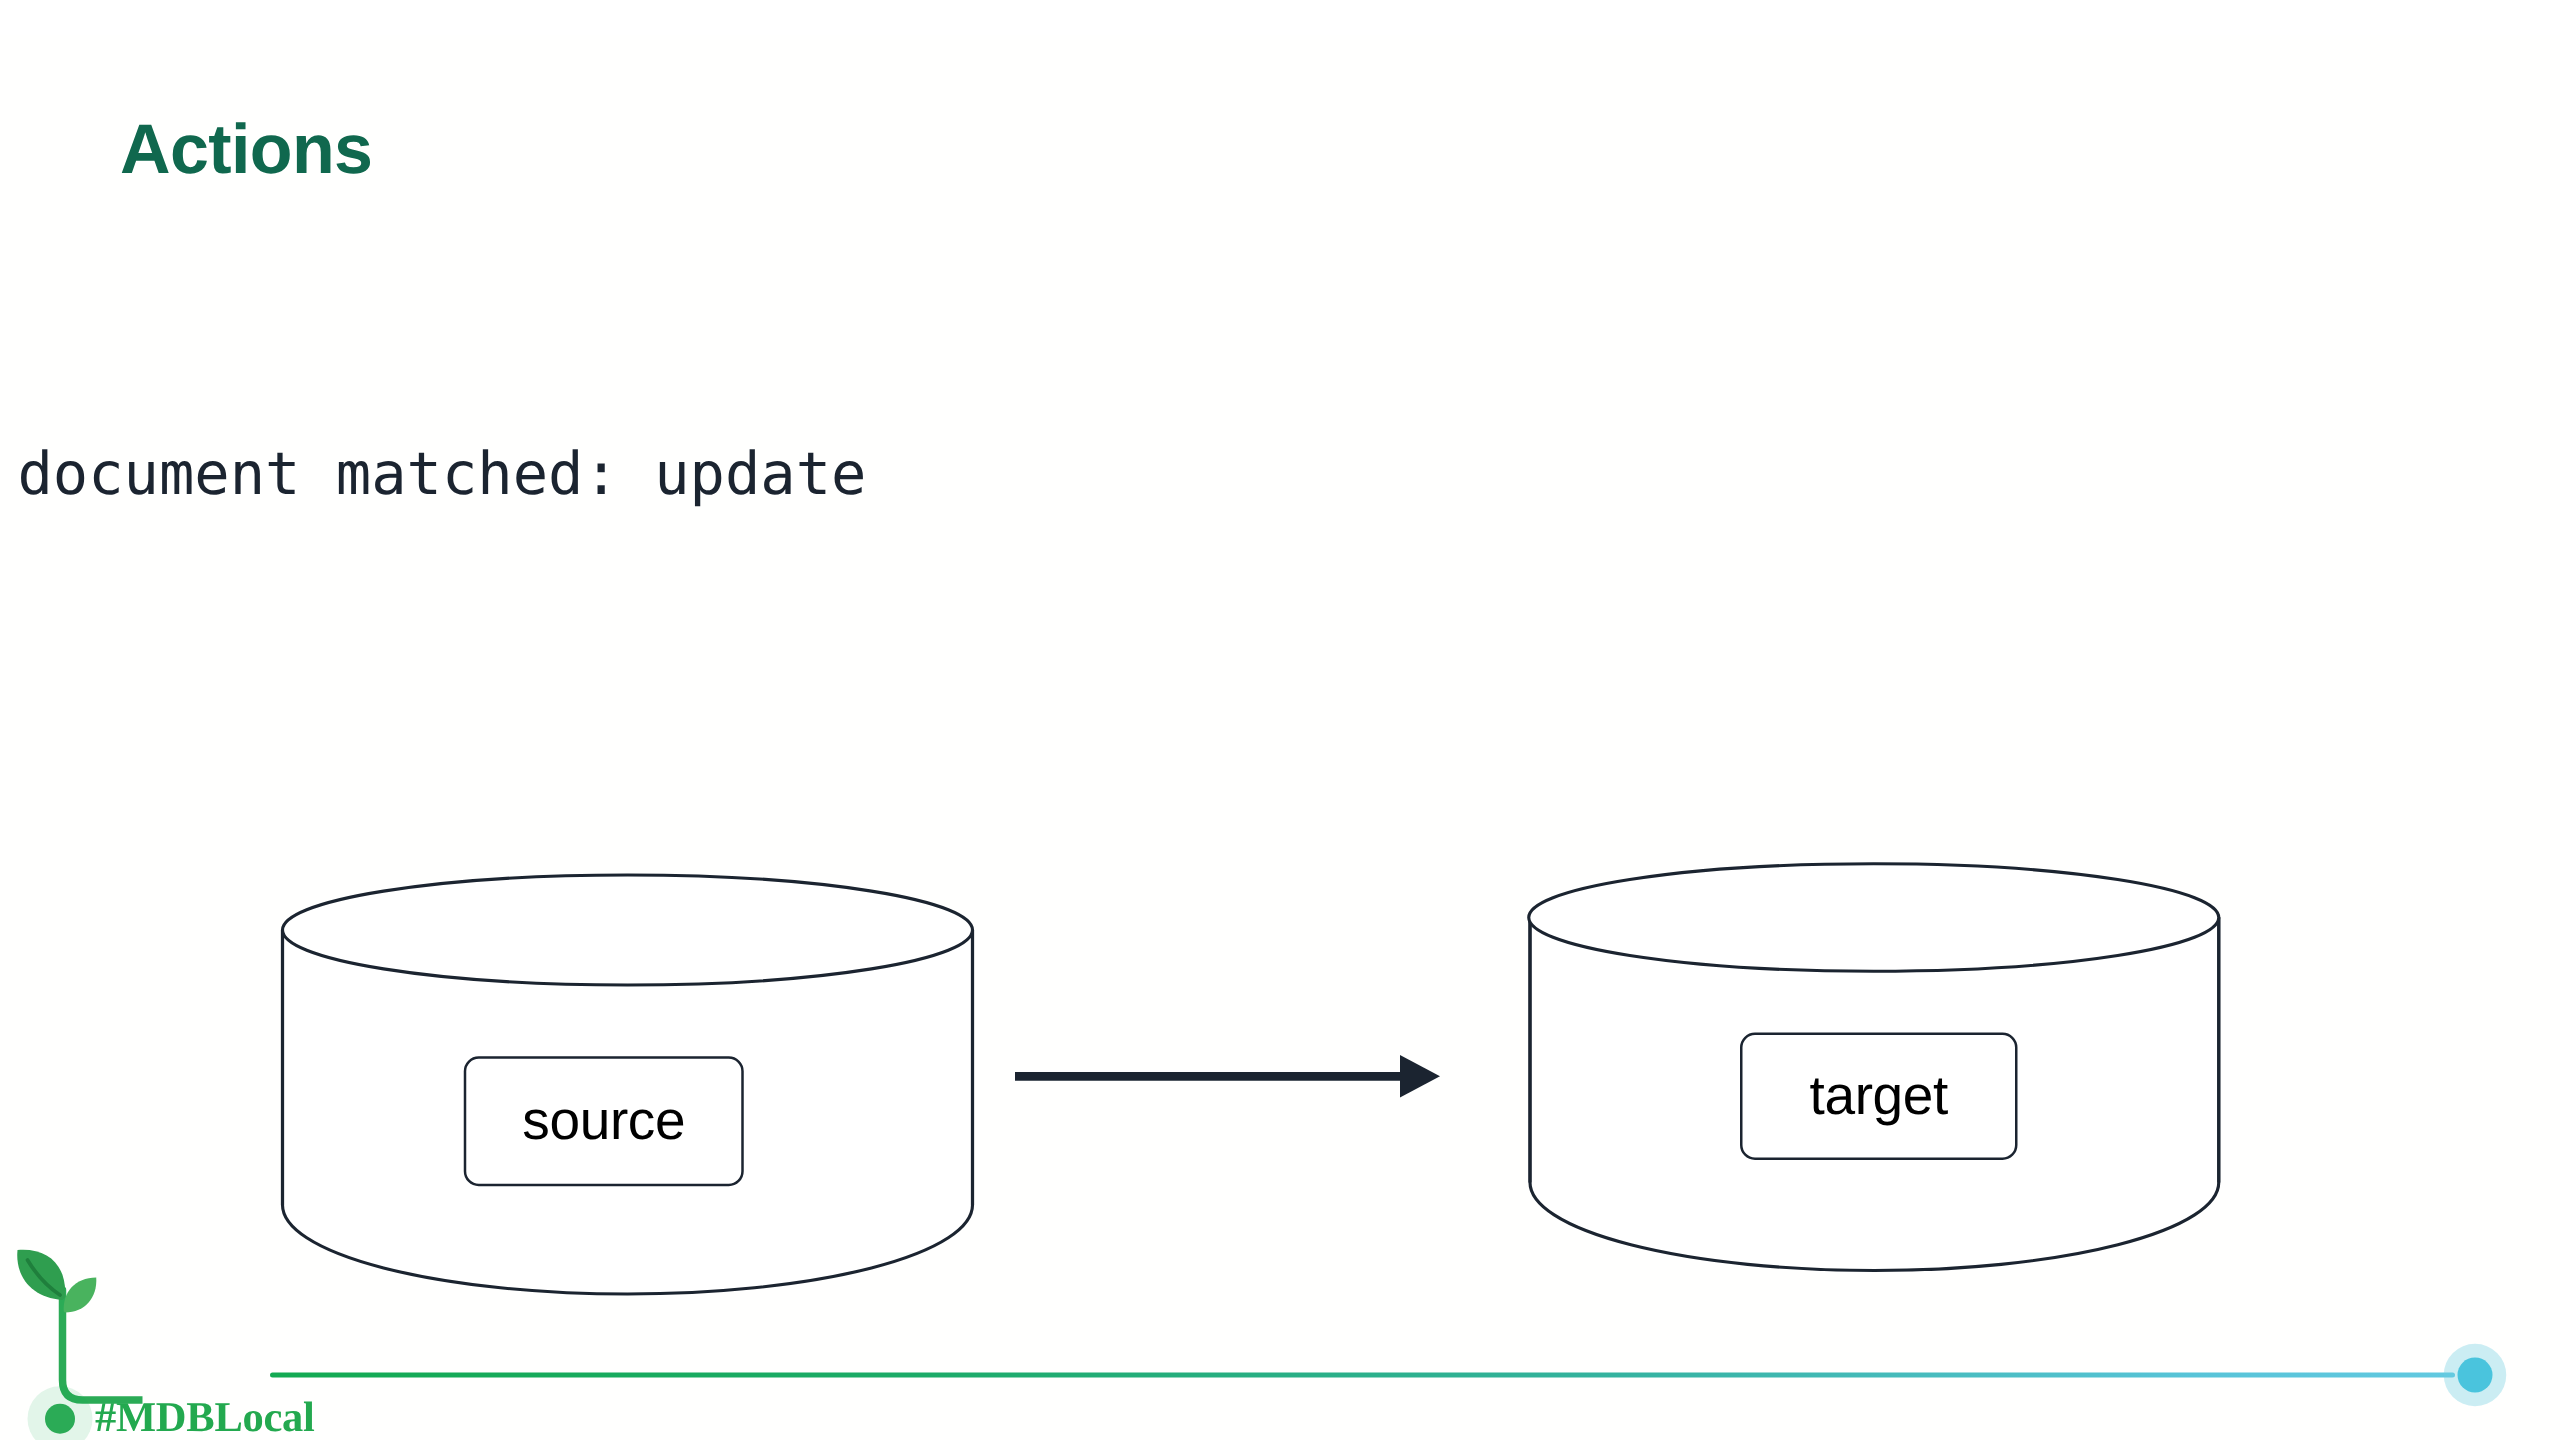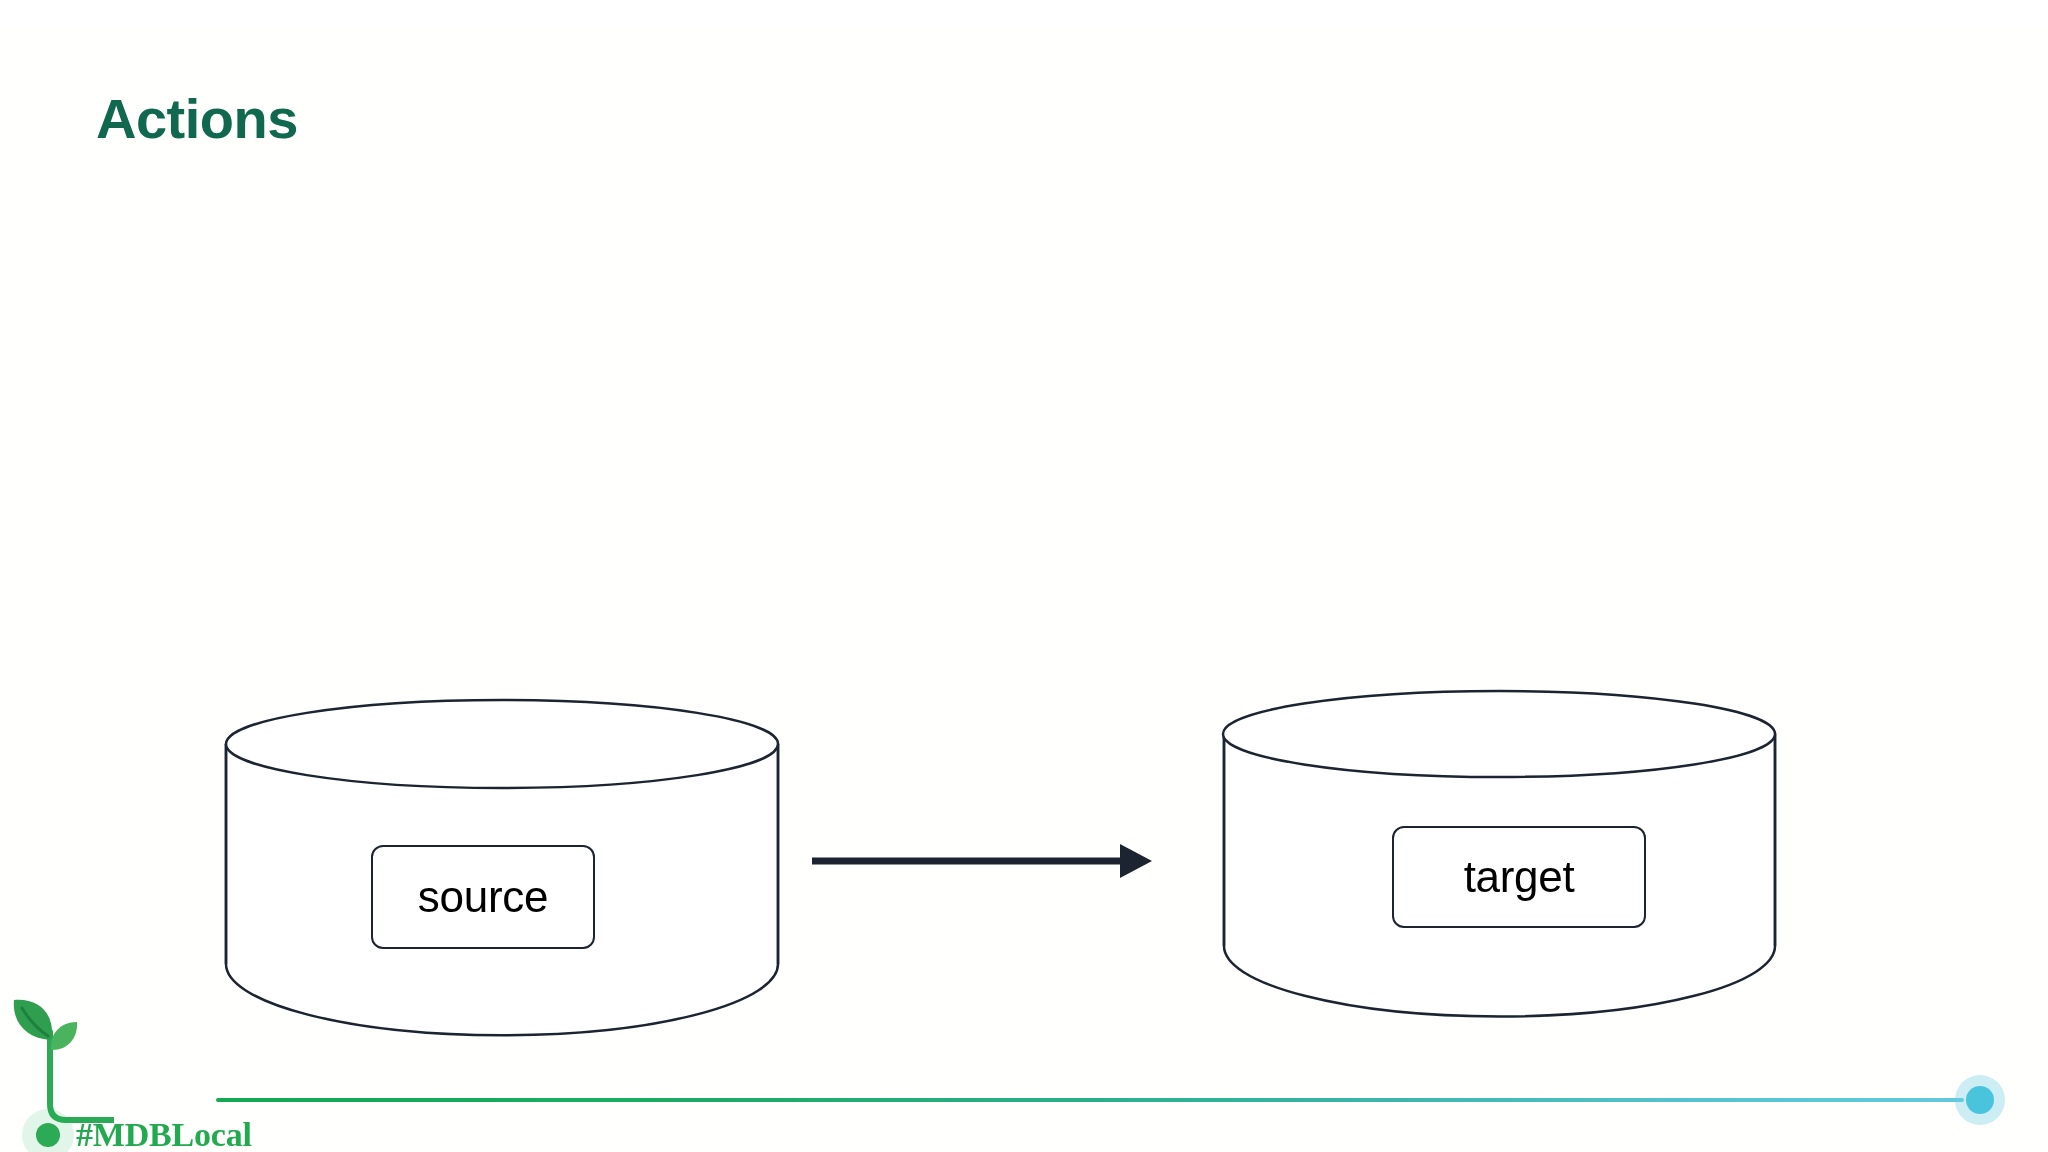--- a/index.html
+++ b/index.html
@@ -67,21 +67,21 @@
     font-family: "Liberation Sans", sans-serif;
     font-size: 44px;
     font-weight: 400;
     color: #000000;
     letter-spacing: -0.3px;
   }
   #label-source {
     left: 371px;  top: 817px;  width: 224px; height: 104px;
   }
   #label-target {
-    left: 1392px; top: 798px;  width: 254px; height: 102px;
+    left: 1392px; top: 798px;  width: 222px; height: 102px;
   }
 
   
   #footer-line {
     position: absolute;
     left: 216px;
     top: 1070px;
     width: 1748px;
     height: 4px;
     background: linear-gradient(to right, #13aa52 0%, #1cab68 30%, #35b3a0 62%, #58c4d8 88%, #62c9e0 100%);
@@ -145,20 +145,21 @@
   }
 </style>
 </head>
 <body>
 
 <div id="slide">
 
   <div id="slide-title">Actions</div>
 
 
+  <div id="line-update" class="mono-line">document matched: update</div>
 
   <svg id="diagram" viewBox="0 0 2048 1152">
 
     <g>
 
       <path d="M 226 716 L 226 936 A 186 48 0 0 0 778 936 L 778 716" fill="#ffffff" stroke="#1b2430" stroke-width="2.5" stroke-linecap="round" stroke-linejoin="round"></path>
 
       <path d="M 226 716 L 226 936" fill="none" stroke="#1b2430" stroke-width="2.5"></path>
       <path d="M 778 716 L 778 936" fill="none" stroke="#1b2430" stroke-width="2.5"></path>
 

